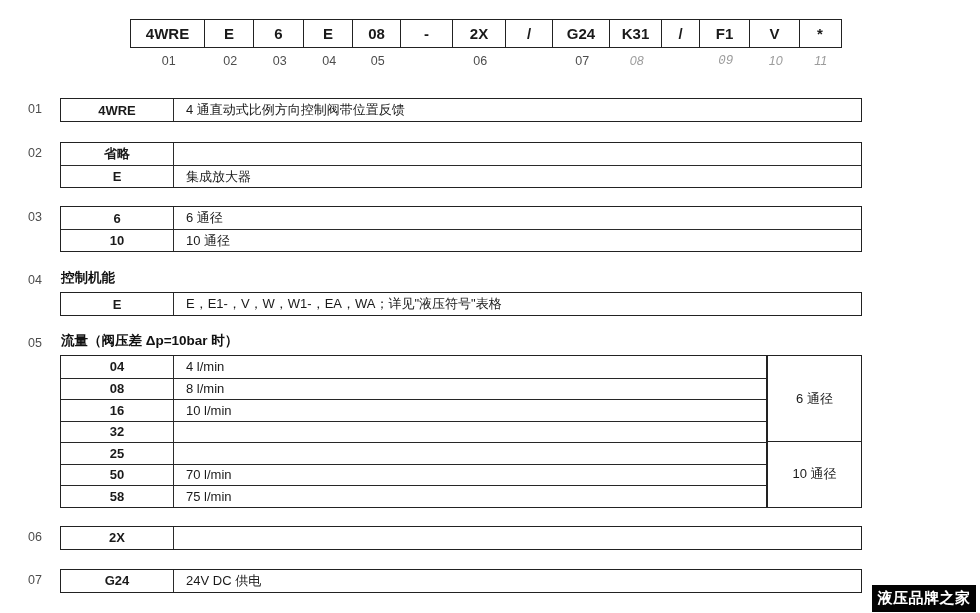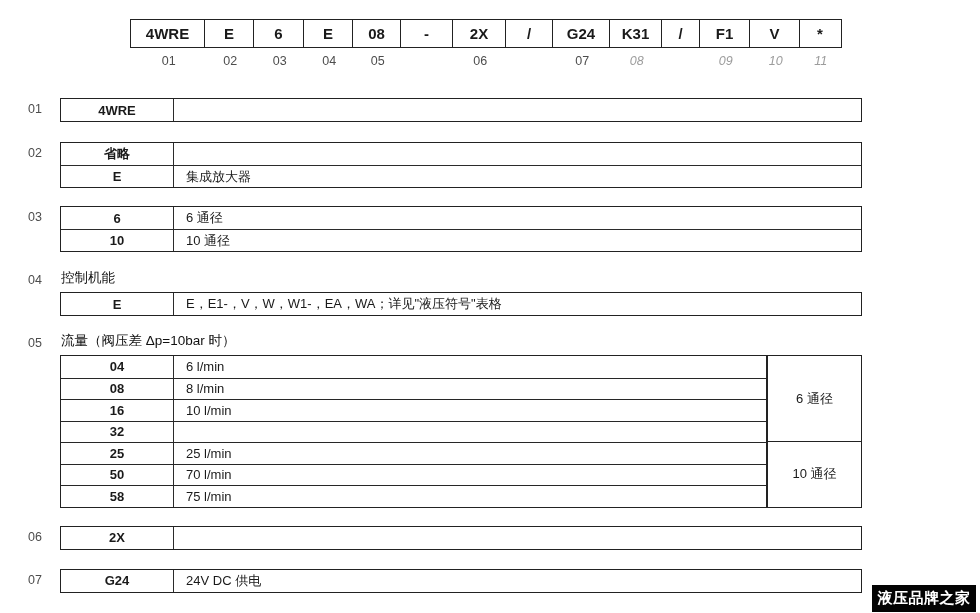--- a/index.html
+++ b/index.html
@@ -15,21 +15,21 @@
   .code-cell{box-sizing:border-box;height:27px;display:flex;align-items:center;justify-content:center;
     font-weight:bold;font-size:15px;border-right:1.7px solid #222;}
   .code-cell:last-child{border-right:none;}
   .num-strip{display:flex;margin-left:131.7px;margin-top:4px;height:18px;}
   .num-cell{box-sizing:border-box;text-align:center;font-size:12.5px;color:#4d4d4d;line-height:18px;}
   .num-cell.dim{color:#9c9c9c;font-style:italic;}
 
   
   .section{position:relative;margin-left:60px;}
   .seclabel{position:absolute;left:-32px;top:4px;font-size:12.5px;color:#4d4d4d;}
-  .heading{font-weight:normal;font-size:13.5px;margin:0 0 5px 1px;color:#111;}
+  .heading{font-weight:bold;font-size:13.5px;margin:0 0 5px 1px;color:#111;}
   .rowwrap{display:flex;align-items:stretch;}
   .rowbox{border:1.7px solid #222;width:890px;box-sizing:border-box;background:#fff;}
   .sec-05 .rowbox{width:795px;}
   .rowline{display:flex;height:22px;box-sizing:border-box;}
   .rowline + .rowline{border-top:1px solid #2b2b2b;}
   .sec-05 .rowline{height:21.5px;}
   .sec-05 .rowline + .rowline{border-top:1.6px solid #272727;}
   .codecell{width:113px;flex:none;display:flex;align-items:center;justify-content:center;
     font-weight:bold;font-size:13px;border-right:1px solid #2b2b2b;box-sizing:border-box;}
   .desccell{flex:1;display:flex;align-items:center;padding-left:12px;font-size:13px;}
@@ -75,31 +75,32 @@
       <div class="num-cell" style="width: 49px;">02</div>
       <div class="num-cell" style="width: 50px;">03</div>
       <div class="num-cell" style="width: 49px;">04</div>
       <div class="num-cell" style="width: 48px;">05</div>
       <div class="num-cell" style="width: 52px;"></div>
       <div class="num-cell" style="width: 53px;">06</div>
       <div class="num-cell" style="width: 47px;"></div>
       <div class="num-cell" style="width: 57px;">07</div>
       <div class="num-cell dim" style="width: 52px;">08</div>
       <div class="num-cell" style="width: 38px;"></div>
-      <div class="num-cell dim" style="width: 50px;">09</div>
+      <div class="num-cell dim" style="width: 50px; font-family: Liberation Mono, monospace;">09</div>
       <div class="num-cell dim" style="width: 50px;">10</div>
       <div class="num-cell dim" style="width: 40px;">11</div>
     </div>
   <div id="sections">
       <div class="section sec-01">
         <div class="rowwrap">
           <div class="seclabel">01</div>
           <div class="rowbox">
             <div class="rowline">
               <div class="codecell">4WRE</div>
+              <div class="desccell">4 通直动式比例方向控制阀带位置反馈</div>
             </div>
           </div>
         </div>
       </div>
       <div class="section sec-02">
         <div class="rowwrap">
           <div class="seclabel">02</div>
           <div class="rowbox">
             <div class="rowline">
               <div class="codecell">省略</div>
@@ -138,36 +139,35 @@
           </div>
         </div>
       </div>
       <div class="section sec-05">
         <div class="heading">流量（阀压差 Δp=10bar 时）</div>
         <div class="rowwrap">
           <div class="seclabel">05</div>
           <div class="rowbox">
             <div class="rowline">
               <div class="codecell">04</div>
-              <div class="desccell">6 l/min</div>
+              <div class="desccell">4 l/min</div>
             </div>
             <div class="rowline">
               <div class="codecell">08</div>
               <div class="desccell">8 l/min</div>
             </div>
             <div class="rowline">
               <div class="codecell">16</div>
               <div class="desccell">10 l/min</div>
             </div>
             <div class="rowline">
               <div class="codecell">32</div>
             </div>
             <div class="rowline">
               <div class="codecell">25</div>
-              <div class="desccell">25 l/min</div>
             </div>
             <div class="rowline">
               <div class="codecell">50</div>
               <div class="desccell">70 l/min</div>
             </div>
             <div class="rowline">
               <div class="codecell">58</div>
               <div class="desccell">75 l/min</div>
             </div>
           </div>

